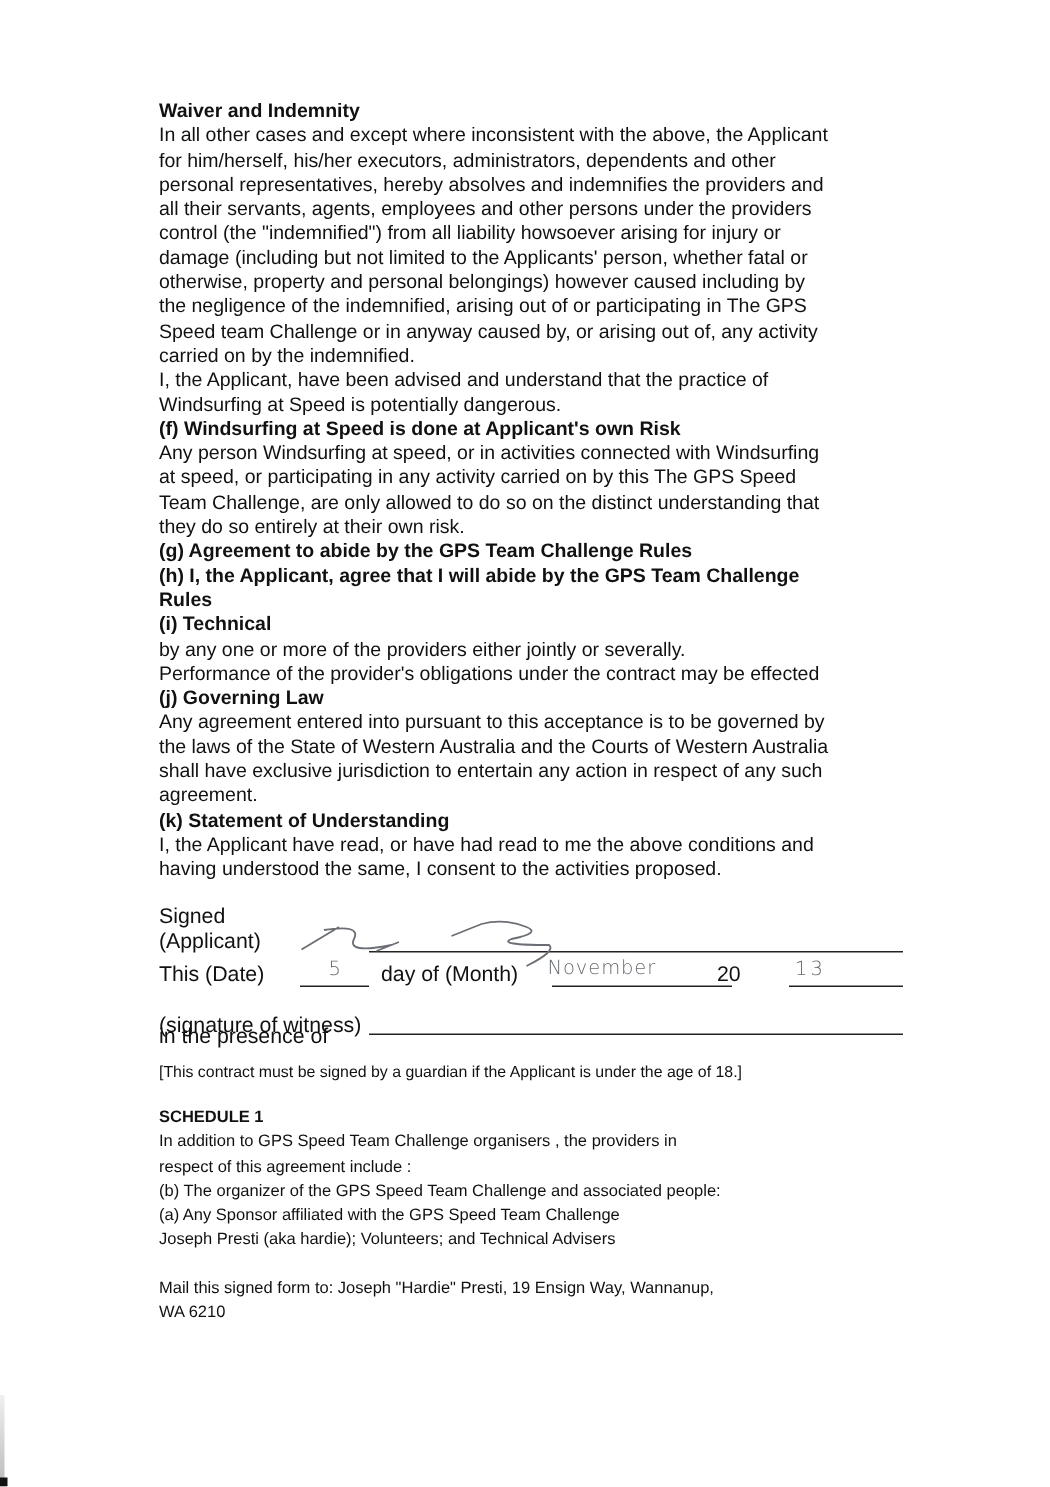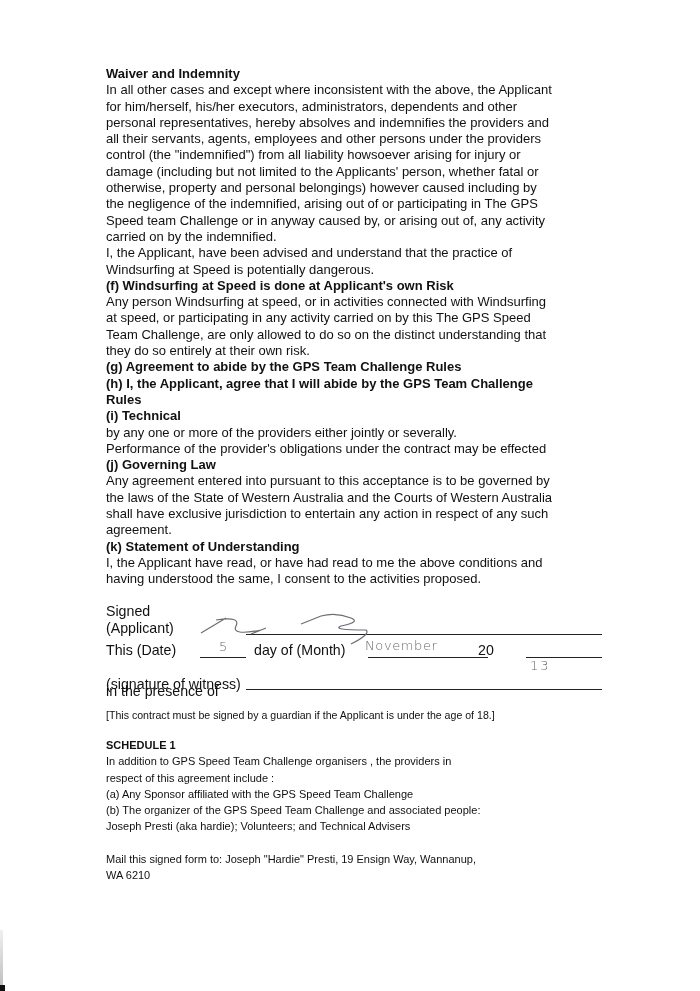--- a/index.html
+++ b/index.html
@@ -72,35 +72,35 @@
   </svg>
 
   <div class="row" style="top:39px;">This (Date)</div>
   <div class="line" style="left:94px; top:54px; width:46px;"></div>
   <div class="hand" style="left:113px; top:36px;">5</div>
   <div class="row" style="left:148px; top:39px;">day of (Month)</div>
   <div class="line" style="left:262px; top:54px; width:120px;"></div>
   <div class="hand" style="left:259px; top:35px; letter-spacing:0.6px;">November</div>
   <div class="row" style="left:372px; top:39px;">20</div>
   <div class="line" style="left:420px; top:54px; width:76px;"></div>
-  <div class="hand" style="left:424px; top:36px; letter-spacing:2px;margin-top:19px;">13</div>
+  <div class="hand" style="left:424px; top:36px; letter-spacing:2px;">13</div>
 
   <div class="row" style="top:56px;margin-top:24px;">in the presence of</div>
   <div class="row" style="top:73px;">(signature of witness)</div>
   <div class="line" style="left:140px; top:86px; width:356px;"></div>
 </div>
 
 <div class="note">[This contract must be signed by a guardian if the Applicant is under the age of 18.]</div>
 
 <div class="sched">
   <p class="h">SCHEDULE 1</p>
   <p>In addition to GPS Speed Team Challenge organisers , the providers in</p>
   <p>respect of this agreement include :</p>
+  <p>(b) The organizer of the GPS Speed Team Challenge and associated people:</p>
   <p>(a) Any Sponsor affiliated with the GPS Speed Team Challenge</p>
-  <p>(b) The organizer of the GPS Speed Team Challenge and associated people:</p>
   <p>Joseph Presti (aka hardie); Volunteers; and Technical Advisers</p>
   <div class="gap"></div>
   <p>Mail this signed form to: Joseph "Hardie" Presti, 19 Ensign Way, Wannanup,</p>
   <p>WA 6210</p>
 </div>
 
 <div class="edge"></div>
 <div class="edge-dot"></div>
 
 </body></html>

